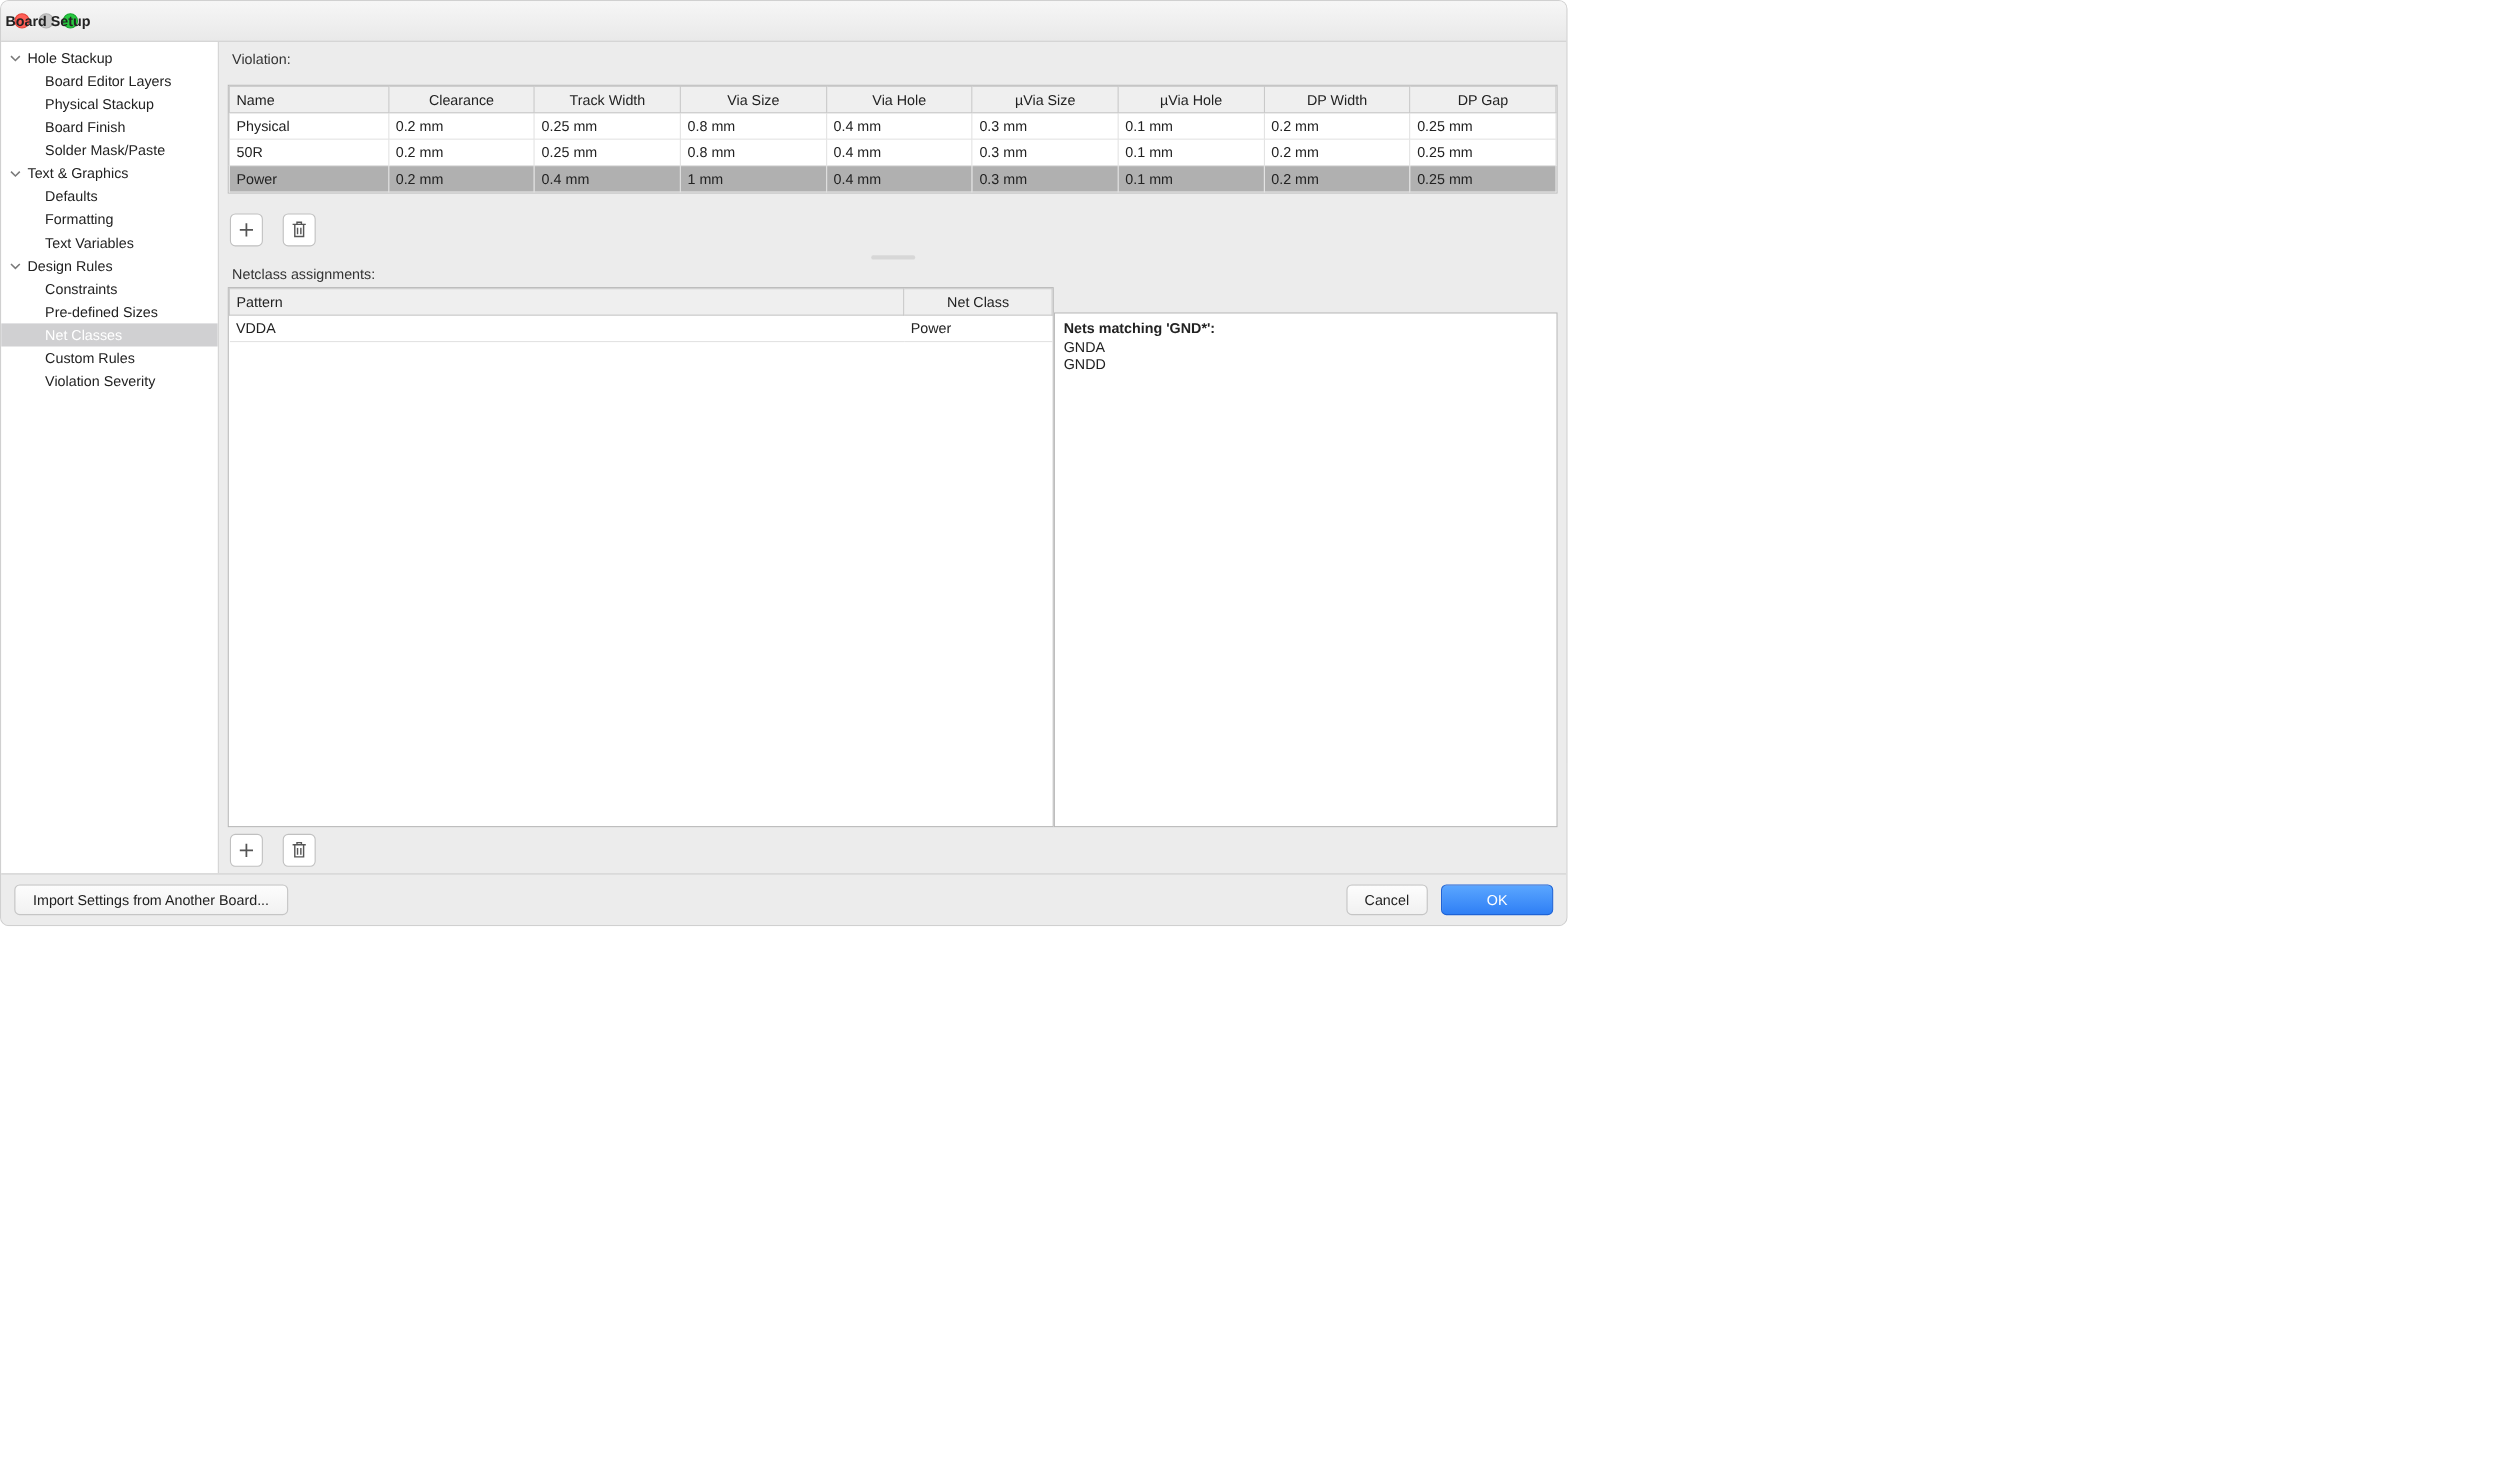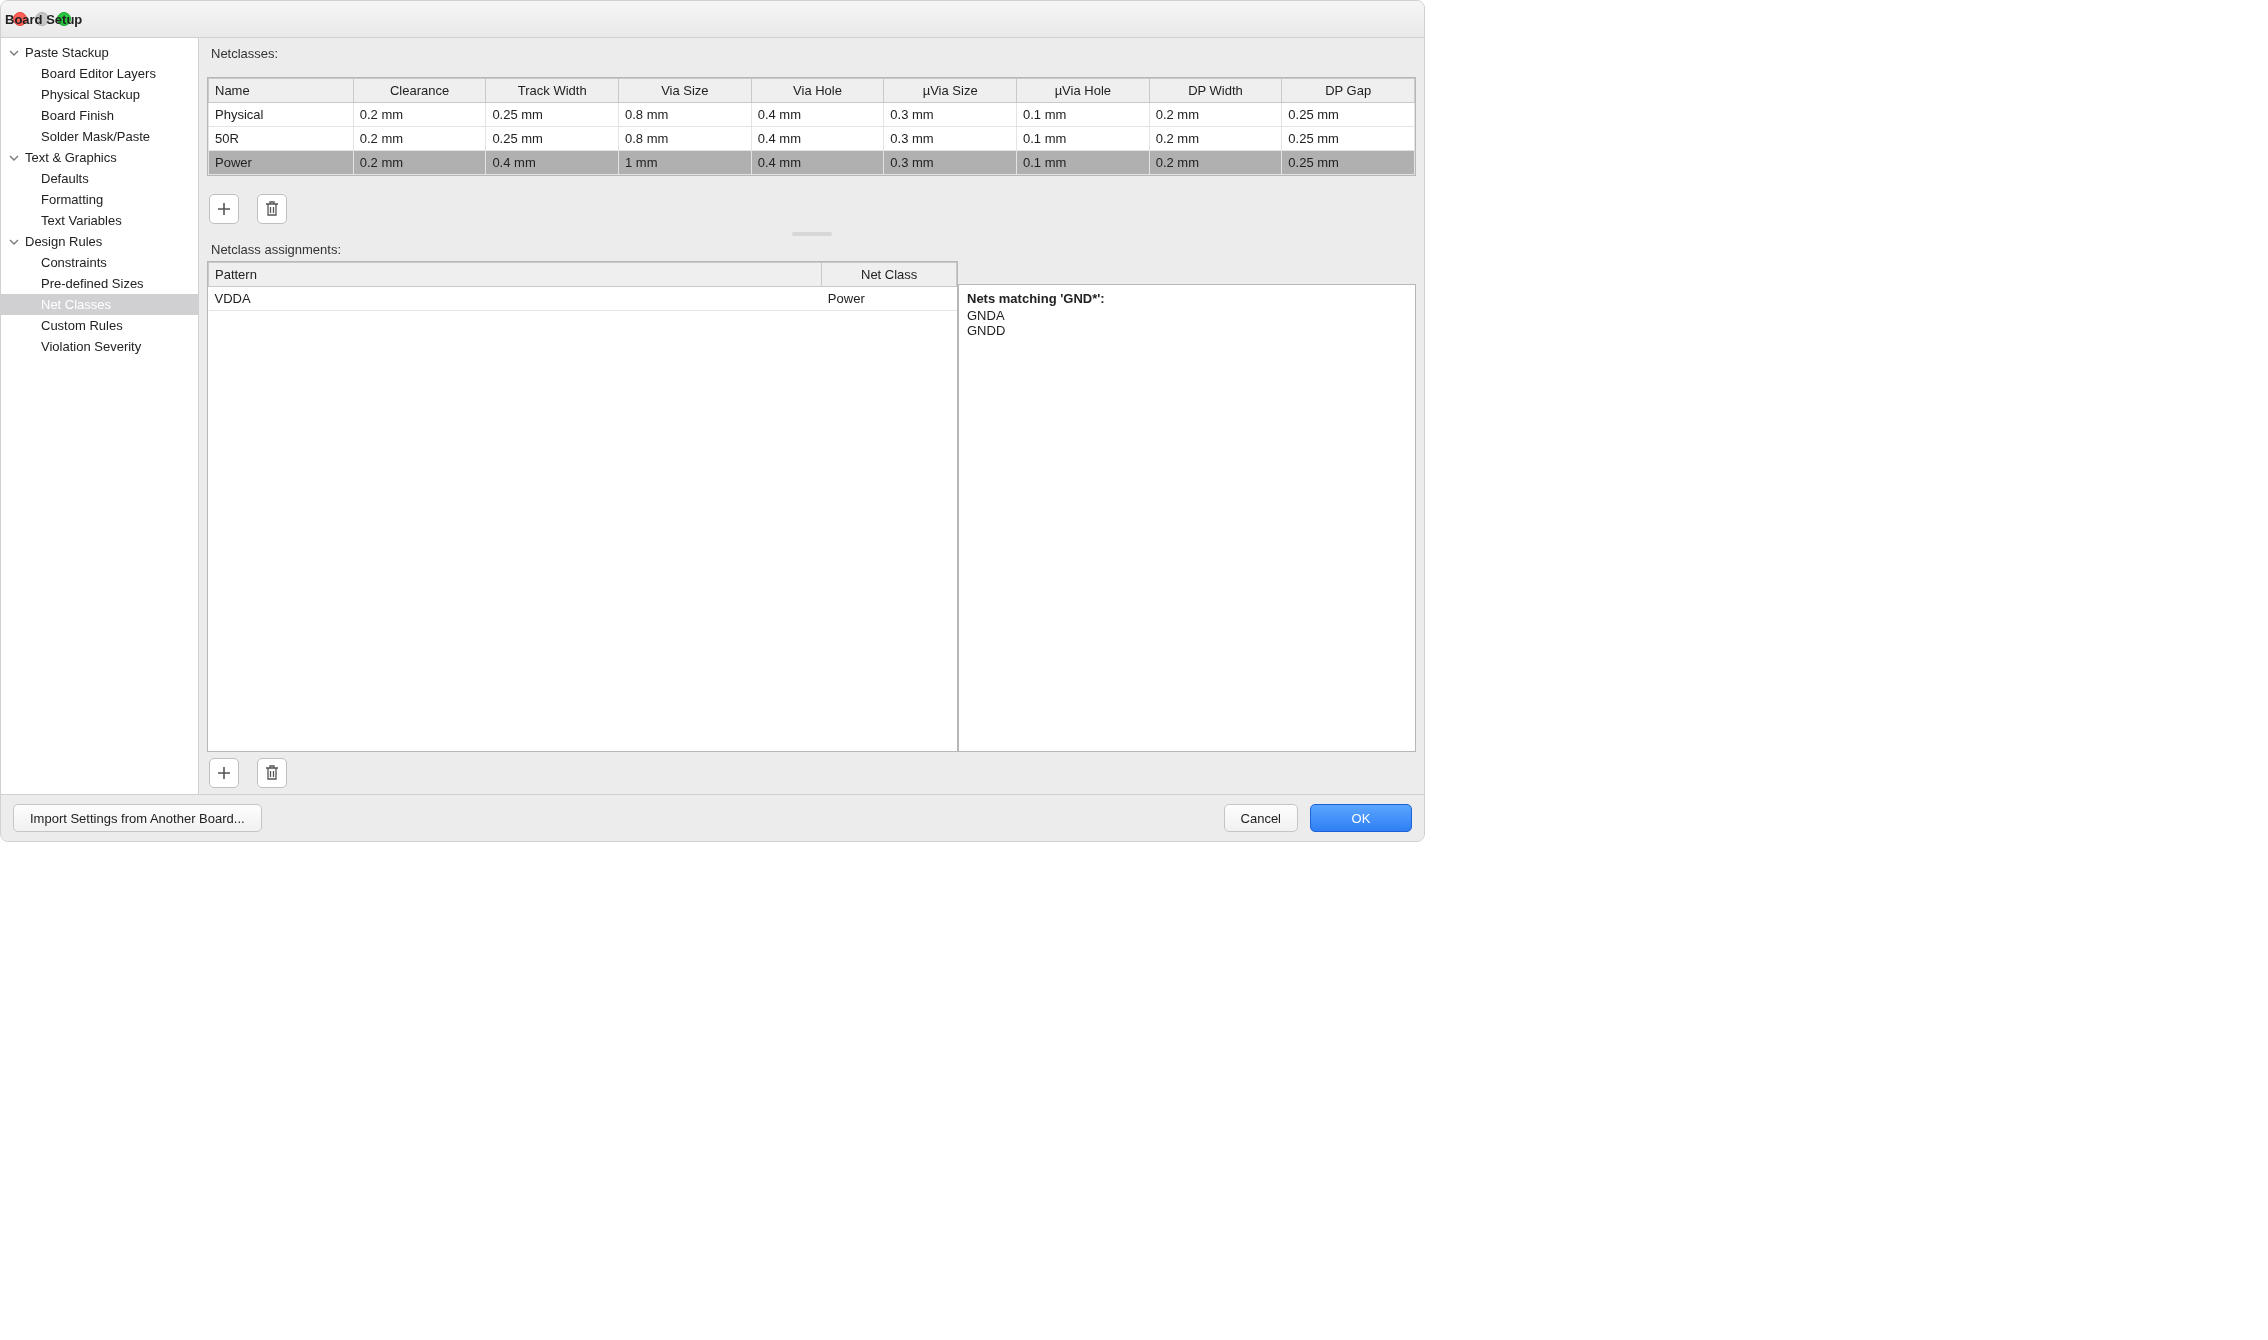--- a/index.html
+++ b/index.html
@@ -65,21 +65,21 @@
 
     <div class="sidebar">
 
       <div class="side-group">
         <div class="hdr">
           <span class="chev">
               <svg width="10" height="10" viewBox="0 0 10 10">
                 <path d="M1 3 L5 7 L9 3" stroke="#7a7a7a" stroke-width="1.4" fill="none"></path>
               </svg>
             </span>
-          <span>Paste Stackup</span>
+          <span>Hole Stackup</span>
         </div>
         <div class="side-item">Board Editor Layers</div>
         <div class="side-item">Physical Stackup</div>
         <div class="side-item">Board Finish</div>
         <div class="side-item">Solder Mask/Paste</div>
       </div>
 
       <div class="side-group">
         <div class="hdr">
           <span class="chev">
@@ -106,21 +106,21 @@
         <div class="side-item">Constraints</div>
         <div class="side-item">Pre-defined Sizes</div>
         <div class="side-item selected">Net Classes</div>
         <div class="side-item">Custom Rules</div>
         <div class="side-item">Violation Severity</div>
       </div>
     </div>
 
     <div class="content">
 
-      <div class="section-label">Netclasses:</div>
+      <div class="section-label">Violation:</div>
 
       <div class="grid">
         <table>
           <colgroup>
             <col style="width:12%">
               <col>
               <col>
               <col>
               <col>
               <col>

